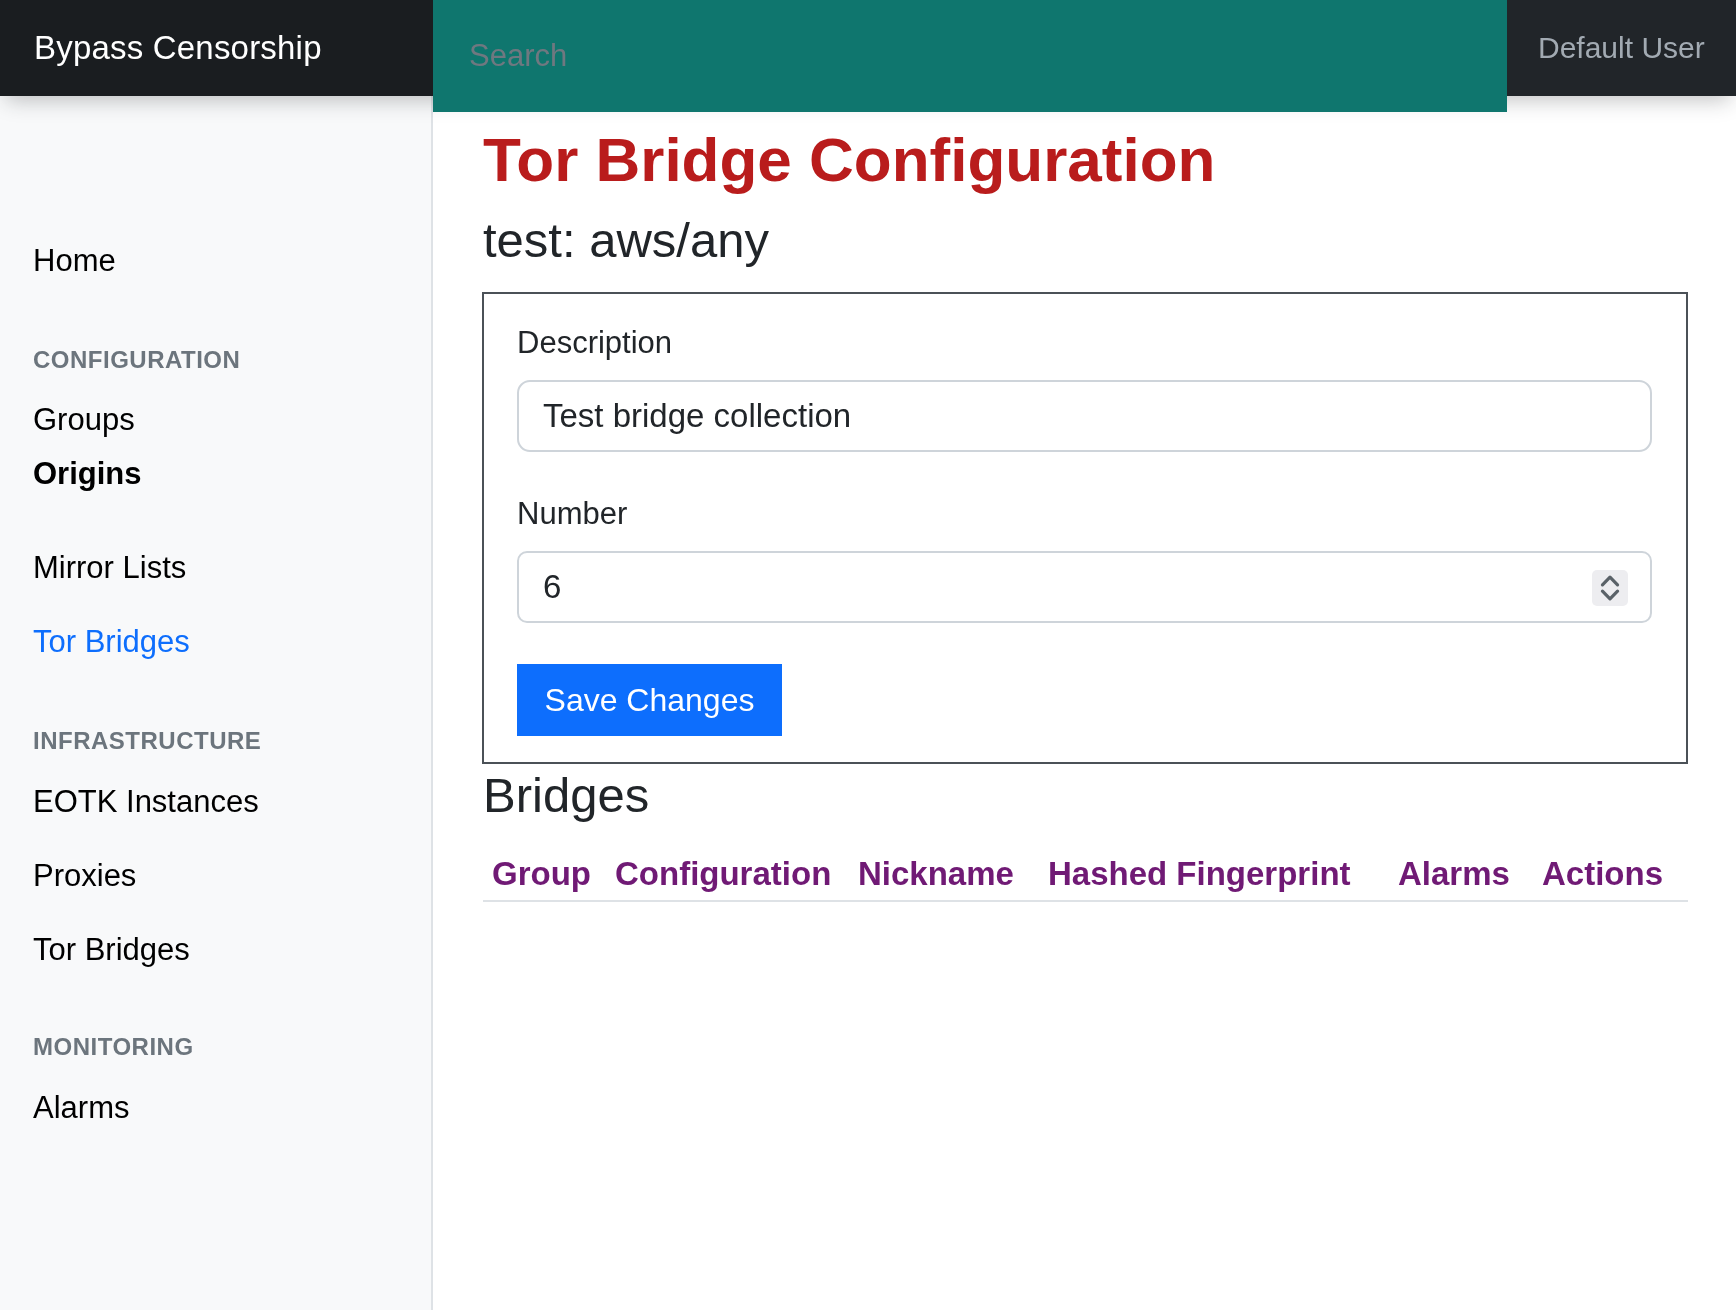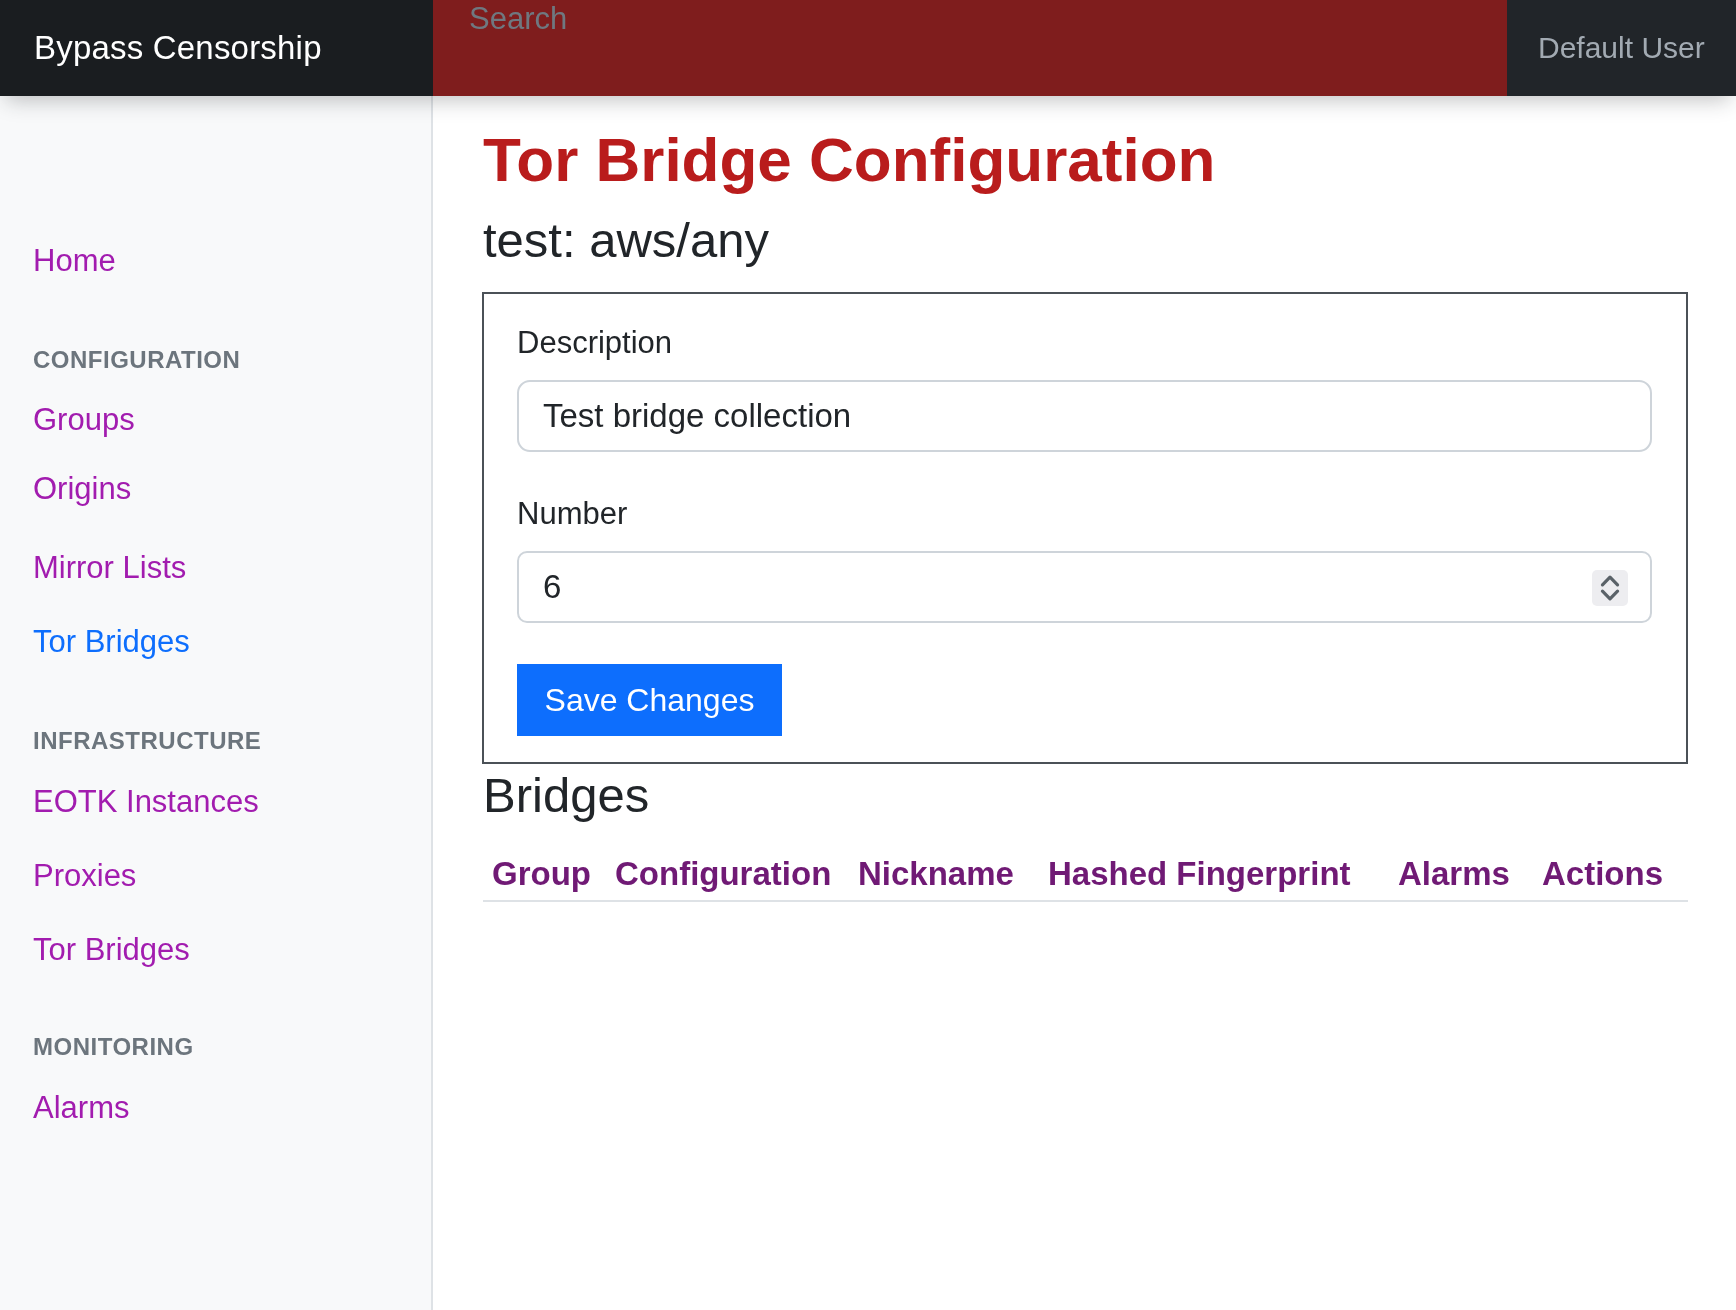--- a/index.html
+++ b/index.html
@@ -10,33 +10,33 @@
     -webkit-font-smoothing:antialiased;
   }
   .abs{position:absolute;}
 
   
   .navbar{left:0;top:0;width:1736px;height:96px;z-index:5;
           box-shadow:0 10px 20px -6px rgba(33,37,41,.28);}
   .nav-brand{left:0;top:0;width:433px;height:96px;background:#1a1d20;
              display:flex;align-items:center;padding-left:34px;box-sizing:border-box;}
   .nav-brand span{color:#ffffff;font-size:33px;font-weight:500;letter-spacing:.2px;}
-  .nav-middle{left:433px;top:0;width:1074px;height:96px;background:#7f1d1d;
-              display:flex;align-items:flex-start;}
+  .nav-middle{left:433px;top:0;width:1074px;height:112px;background:#0f766e;
+              display:flex;align-items:center;}
   .nav-search{margin-left:34px;width:900px;background:transparent;border:none;outline:none;
               color:#d8dde1;font-size:31px;font-family:"Liberation Sans",sans-serif;}
   .nav-search::placeholder{color:#6f7880;opacity:1;}
   .nav-user{left:1507px;top:0;width:229px;height:96px;background:#212529;
             display:flex;align-items:center;padding-left:31px;box-sizing:border-box;cursor:pointer;}
   .nav-user span{color:#a2aab2;font-size:30px;}
 
   
   .sidebar{left:0;top:96px;width:431px;height:1214px;background:#f8f9fa;
            border-right:2px solid #dee2e6;}
-  .side-link{position:absolute;left:33px;font-size:31px;font-weight:500;color:#a21caf;
+  .side-link{position:absolute;left:33px;font-size:31px;font-weight:500;color:#000000;
              line-height:1;cursor:pointer;white-space:nowrap;}
   .side-link.active{color:#0d6efd;}
   .side-head{position:absolute;left:33px;font-size:24px;font-weight:600;color:#6c757d;
              letter-spacing:.5px;line-height:1;white-space:nowrap;}
 
   
   .h1{left:483px;top:129px;font-size:62px;font-weight:600;color:#b91c1c;line-height:1;white-space:nowrap;}
   .h2{font-size:49px;font-weight:400;color:#212529;line-height:1;white-space:nowrap;}
   .subtitle{left:483px;top:216px;}
   .bridges-title{left:483px;top:771px;}
@@ -74,21 +74,21 @@
   <div class="abs nav-user">
     <span>Default User</span>
   </div>
 </div>
 
 <div class="abs sidebar">
   <div class="side-link" style="top:149px;">Home</div>
 
   <div class="side-head" style="top:252px;">CONFIGURATION</div>
   <div class="side-link" style="top:308px;">Groups</div>
-  <div class="side-link" style="top:377px;">Origins</div>
+  <div class="side-link" style="top:362px;font-weight:bold;">Origins</div>
   <div class="side-link" style="top:456px;">Mirror Lists</div>
   <div class="side-link active" style="top:530px;">Tor Bridges</div>
 
   <div class="side-head" style="top:633px;">INFRASTRUCTURE</div>
   <div class="side-link" style="top:690px;">EOTK Instances</div>
   <div class="side-link" style="top:764px;">Proxies</div>
   <div class="side-link" style="top:838px;">Tor Bridges</div>
 
   <div class="side-head" style="top:939px;">MONITORING</div>
   <div class="side-link" style="top:996px;">Alarms</div>

